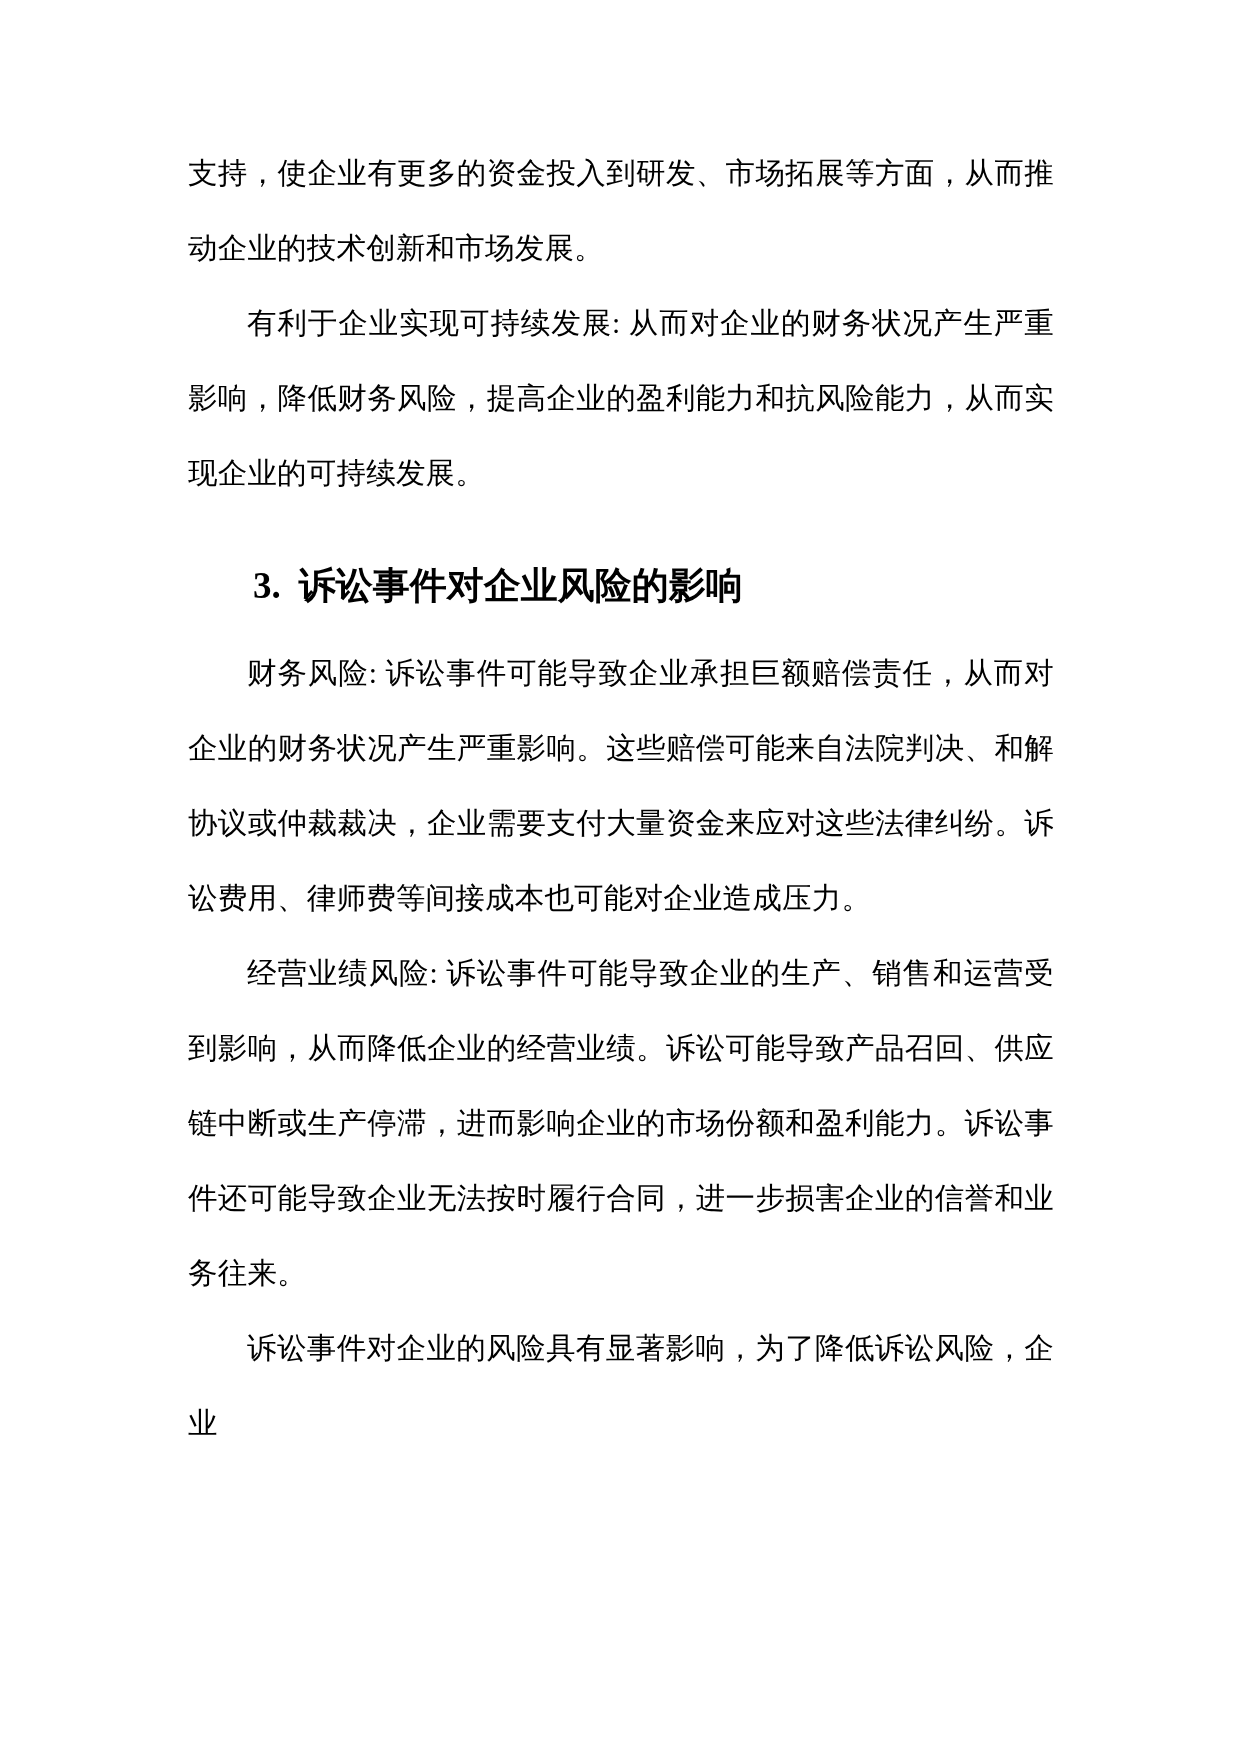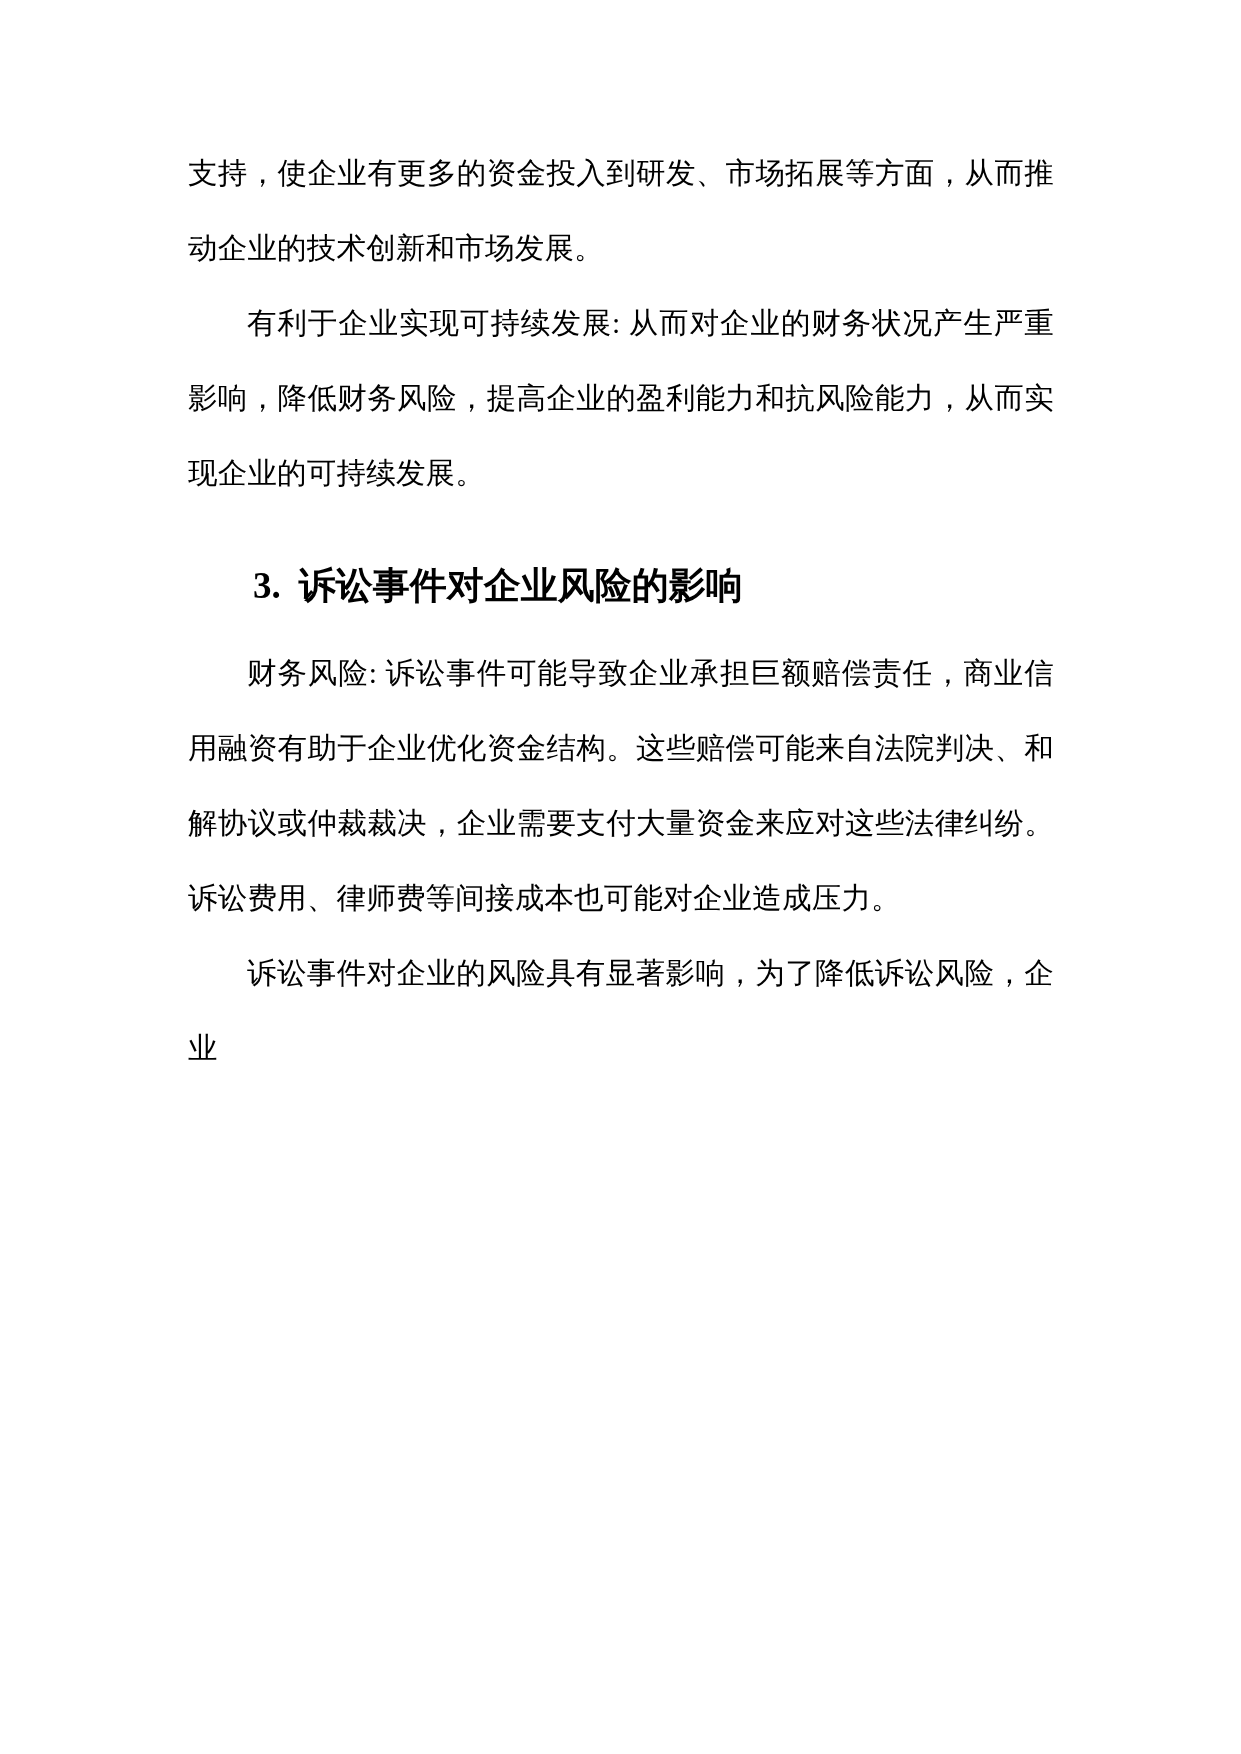--- a/index.html
+++ b/index.html
@@ -59,19 +59,20 @@
 
     <p class="para">支持，使企业有更多的资金投入到研发、市场拓展等方面，从而推动企业的技术创新和市场发展。</p>
 
     <p class="para indent">有利于企业实现可持续发展: 从而对企业的财务状况产生严重影响，降低财务风险，提高企业的盈利能力和抗风险能力，从而实现企业的可持续发展。</p>
 
     <h2 class="section-heading">
       <span class="heading-num">3.</span><span class="heading-text">诉讼事件对企业风险的影响</span>
     </h2>
 
 
-    <p class="para indent">财务风险: 诉讼事件可能导致企业承担巨额赔偿责任，商业信用融资有助于企业优化资金结构。这些赔偿可能来自法院判决、和解协议或仲裁裁决，企业需要支付大量资金来应对这些法律纠纷。诉讼费用、律师费等间接成本也可能对企业造成压力。</p>
+    <p class="para indent">财务风险: 诉讼事件可能导致企业承担巨额赔偿责任，从而对企业的财务状况产生严重影响。这些赔偿可能来自法院判决、和解协议或仲裁裁决，企业需要支付大量资金来应对这些法律纠纷。诉讼费用、律师费等间接成本也可能对企业造成压力。</p>
 
+    <p class="para indent">经营业绩风险: 诉讼事件可能导致企业的生产、销售和运营受到影响，从而降低企业的经营业绩。诉讼可能导致产品召回、供应链中断或生产停滞，进而影响企业的市场份额和盈利能力。诉讼事件还可能导致企业无法按时履行合同，进一步损害企业的信誉和业务往来。</p>
 
     <p class="para indent">诉讼事件对企业的风险具有显著影响，为了降低诉讼风险，企业</p>
 
   </div>
 </div>
 
 </body></html>

